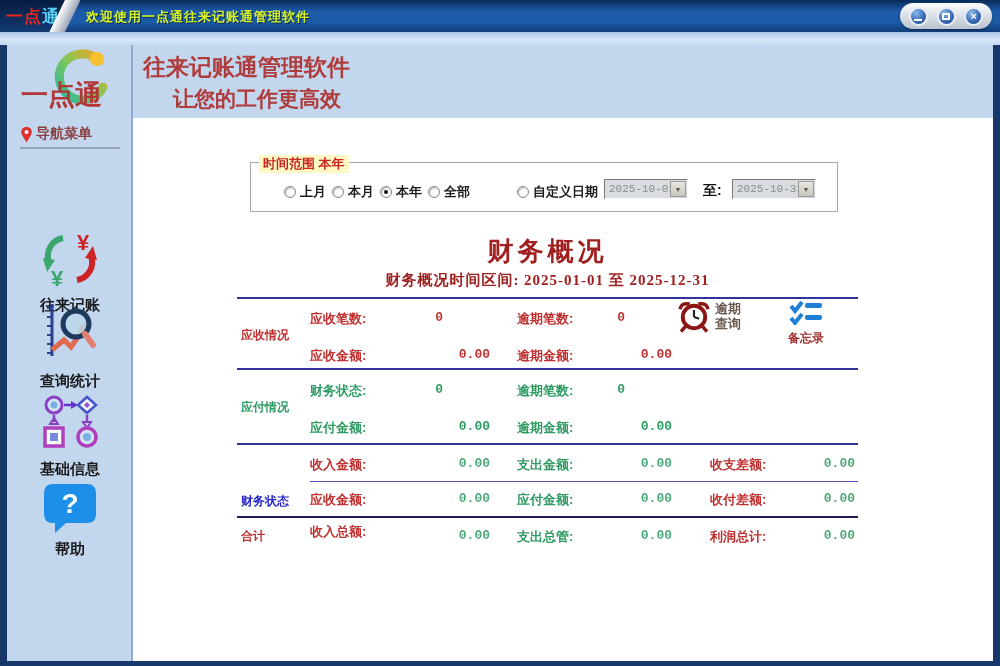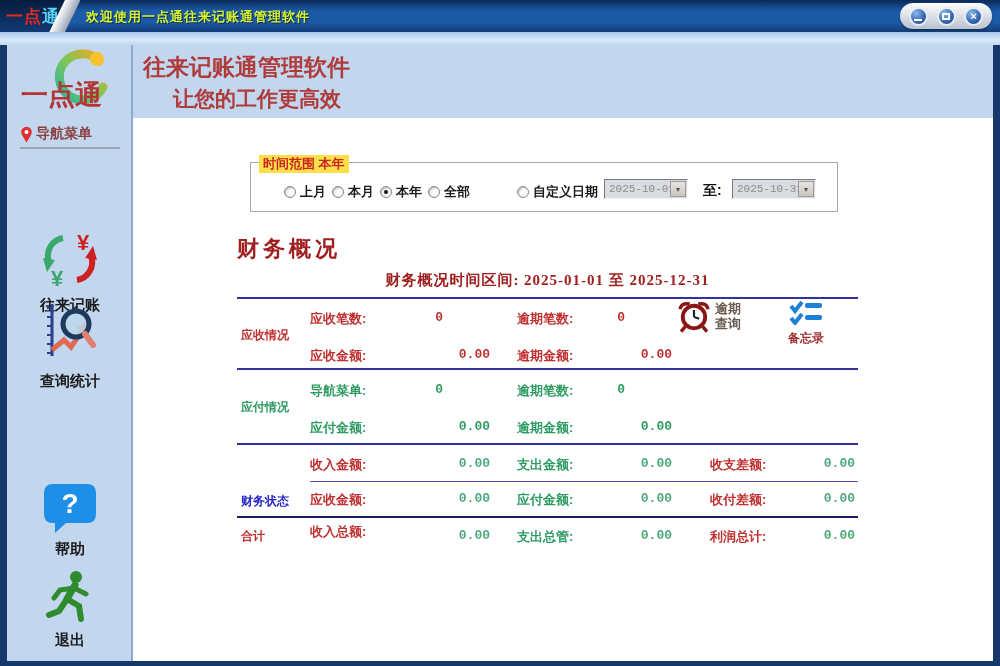--- a/index.html
+++ b/index.html
@@ -44,39 +44,39 @@
   .side-item-label{font-size:15px;font-weight:600;color:#1c1c1c;margin-top:2px;}
   
   .main{position:relative;flex:1;background:#fff;overflow:hidden;}
   .head-band{position:absolute;left:0;top:0;right:0;height:73px;background:#c2d6ee;}
   .head-title{position:absolute;left:10px;top:7px;font-size:23px;font-weight:bold;color:#b03b3b;}
   .head-sub{position:absolute;left:40px;top:40px;font-size:21px;font-weight:bold;color:#b03b3b;}
   .content{position:absolute;left:0;top:73px;right:0;bottom:0;background:#fff;}
   
   .range-box{position:absolute;left:117px;top:44px;width:588px;height:50px;
     border:1px solid #a8a8a8;background:#fff;}
-  .range-legend{position:absolute;left:8px;top:-8px;background:#fde047;padding:0 4px;
+  .range-legend{position:absolute;left:8px;top:-8px;background:#fef9c3;padding:0 4px;
     font-size:13px;font-weight:bold;color:#cc2222;}
   .tr-item{position:absolute;top:20px;display:flex;align-items:center;gap:4px;cursor:pointer;
     font-size:13px;font-weight:bold;color:#1a1a1a;}
   .radio{width:12px;height:12px;border-radius:50%;background:#fdfdfd;border:1px solid #8a8a8a;
     box-shadow:inset 1px 1px 2px #b5b5b5;flex:none;display:flex;align-items:center;justify-content:center;}
   .radio.checked::after{content:'';width:4px;height:4px;border-radius:50%;background:#111;}
   .combo{position:absolute;top:16px;width:84px;height:20px;background:#d9dde2;
     border-top:1px solid #7a7a7a;border-left:1px solid #7a7a7a;
     border-bottom:1px solid #f6f6f6;border-right:1px solid #f6f6f6;
     display:flex;align-items:center;cursor:default;}
   .combo-text{flex:1;font-family:"Liberation Mono",monospace;font-size:11px;color:#8a8a8a;
     padding-left:4px;white-space:nowrap;overflow:hidden;}
   .combo-btn{width:16px;height:16px;margin-right:1px;background:linear-gradient(180deg,#e8e6e0,#cac6be);
     border:1px solid #9a9a9a;font-size:7px;color:#555;display:flex;align-items:center;justify-content:center;}
   .to-label{position:absolute;top:19px;font-size:14px;font-weight:bold;color:#111;}
   
-  .fin-title{position:absolute;left:104px;top:116px;width:621px;text-align:left;
-    font-family:"Liberation Serif",serif;font-size:22px;font-weight:bold;color:#a02020;letter-spacing:4px;}
+  .fin-title{position:absolute;left:104px;top:116px;width:621px;text-align:center;
+    font-family:"Liberation Serif",serif;font-size:26px;font-weight:bold;color:#a02020;letter-spacing:4px;}
   .fin-range{position:absolute;left:104px;top:153px;width:621px;text-align:center;
     font-family:"Liberation Serif",serif;font-size:15px;font-weight:bold;color:#a02020;letter-spacing:1px;}
   
   .fin-table{position:absolute;left:104px;top:179px;width:621px;height:252px;}
   .hl{position:absolute;left:0;width:621px;height:2px;background:#32329c;}
   .hl.dark{background:#1b1b5e;}
   .hl.mid{left:73px;width:548px;height:1px;background:#5050aa;}
   .sec{position:absolute;left:4px;width:88px;font-size:12px;font-weight:bold;}
   .cell{position:absolute;height:18px;font-size:13px;font-weight:bold;white-space:nowrap;}
   .val{font-family:"Liberation Mono",monospace;text-align:right;}
@@ -164,40 +164,48 @@
           <path d="M12 4 V56" stroke="#2a3f8f" stroke-width="3"></path>
           <path d="M12 8 h-5 M12 17 h-5 M12 26 h-5 M12 35 h-5 M12 44 h-5 M12 53 h-5" stroke="#2a3f8f" stroke-width="2"></path>
           <path d="M12 50 L24 40 L31 47 L44 28" stroke="#e06a50" stroke-width="5" fill="none"></path>
           <path d="M48 20 L47 34 L37 28 Z" fill="#e06a50"></path>
           <circle cx="36" cy="24" r="13" stroke="#1d3a5f" stroke-width="5" fill="#bcd8ea" fill-opacity="0.85"></circle>
           <path d="M45 34 L53 45" stroke="#e08070" stroke-width="6" stroke-linecap="round"></path>
         </svg>
         <div class="side-item-label">查询统计</div>
       </div>
 
+      <div class="side-item" style="top:349px;">
+        <svg width="60" height="60" viewBox="0 0 60 60">
+          <circle cx="14" cy="11" r="8" stroke="#8a3fc6" stroke-width="3" fill="#cfe3f5"></circle>
+          <circle cx="14" cy="11" r="3.5" fill="#7ab0e0"></circle>
+          <path d="M24 11 H32" stroke="#6633cc" stroke-width="2.5"></path>
+            <path d="M31 7 L38 11 L31 15 Z" fill="#6633cc"></path>
+          <path d="M47 3 L56 11 L47 19 L38 11 Z" stroke="#4455cc" stroke-width="2.5" fill="#eef4fc"></path>
+          <path d="M47 8 L50 11 L47 14 L44 11 Z" fill="#9955cc"></path>
+          <path d="M14 21 V28" stroke="#8a3fc6" stroke-width="2.5"></path>
+            <path d="M10 30 L14 24 L18 30 Z" fill="none" stroke="#8a3fc6" stroke-width="2"></path>
+          <path d="M47 21 V28" stroke="#8a3fc6" stroke-width="2.5"></path>
+            <path d="M43 28 L47 34 L51 28 Z" fill="none" stroke="#8a3fc6" stroke-width="2"></path>
+          <rect x="5" y="34" width="18" height="18" stroke="#b03fc0" stroke-width="3.5" fill="#fff"></rect>
+          <rect x="10" y="39" width="8" height="8" fill="#7788dd"></rect>
+          <circle cx="47" cy="43" r="9" stroke="#b03fc0" stroke-width="3.5" fill="#cfe3f5"></circle>
+          <circle cx="47" cy="43" r="4" fill="#7ab0e0"></circle>
+        </svg>
+        <div class="side-item-label">基础信息</div>
+      </div>
 
       <div class="side-item" style="top:437px;">
         <svg width="56" height="52" viewBox="0 0 56 52">
           <path d="M11 2 H45 Q54 2 54 11 V32 Q54 41 45 41 H24 L13 51 V41 H11 Q2 41 2 32 V11 Q2 2 11 2 Z" fill="#1e8fe8"></path>
           <text x="28" y="31" font-size="28" font-weight="bold" fill="#fff" text-anchor="middle" font-family="sans-serif">?</text>
         </svg>
         <div class="side-item-label">帮助</div>
       </div>
 
-      <div class="side-item" style="top:524px;">
-        <svg width="52" height="56" viewBox="0 0 52 56">
-          <circle cx="32" cy="8" r="6" fill="#2e8b2e"></circle>
-          <path d="M31 16 L23 30" stroke="#2e8b2e" stroke-width="7" stroke-linecap="round"></path>
-          <path d="M30 19 L42 25" stroke="#2e8b2e" stroke-width="5" stroke-linecap="round"></path>
-          <path d="M30 19 L16 21 L10 29" stroke="#2e8b2e" stroke-width="5" stroke-linecap="round" fill="none"></path>
-          <path d="M23 30 L35 37 L37 50" stroke="#2e8b2e" stroke-width="6" stroke-linecap="round" fill="none"></path>
-          <path d="M23 30 L15 42 L5 46" stroke="#2e8b2e" stroke-width="6" stroke-linecap="round" fill="none"></path>
-        </svg>
-        <div class="side-item-label">退出</div>
-      </div>
     </aside>
 
     <main class="main">
       <div class="head-band">
         <div class="head-title">往来记账通管理软件</div>
         <div class="head-sub">让您的工作更高效</div>
       </div>
 
       <div class="content">
 
@@ -273,21 +281,21 @@
             <svg width="34" height="24" viewBox="0 0 34 24">
               <path d="M2 5 l4 5 l7 -9" stroke="#1e7fd6" stroke-width="4" fill="none"></path>
               <rect x="16" y="2" width="17" height="5" rx="2" fill="#1e7fd6"></rect>
               <path d="M2 17 l4 5 l7 -9" stroke="#1e7fd6" stroke-width="4" fill="none"></path>
               <rect x="16" y="14" width="17" height="5" rx="2" fill="#1e7fd6"></rect>
             </svg>
             <div class="memo-label">备忘录</div>
           </div>
 
           <div class="sec t-green" style="top:102px;">应付情况</div>
-          <span class="cell c1l t-green" style="top:85px;">导航菜单:</span>
+          <span class="cell c1l t-green" style="top:85px;">财务状态:</span>
           <span class="cell val c1v short t-green" style="top:85px;">0</span>
           <span class="cell c2l t-green" style="top:85px;">逾期笔数:</span>
           <span class="cell val c2v short t-green" style="top:85px;">0</span>
           <span class="cell c1l t-green" style="top:122px;">应付金额:</span>
           <span class="cell val c1v t-green" style="top:122px;">0.00</span>
           <span class="cell c2l t-green" style="top:122px;">逾期金额:</span>
           <span class="cell val c2v t-green" style="top:122px;">0.00</span>
 
           <div class="sec t-blue" style="top:175px;margin-top:21px;">财务状态</div>
           <span class="cell c1l t-red" style="top:159px;">收入金额:</span>

